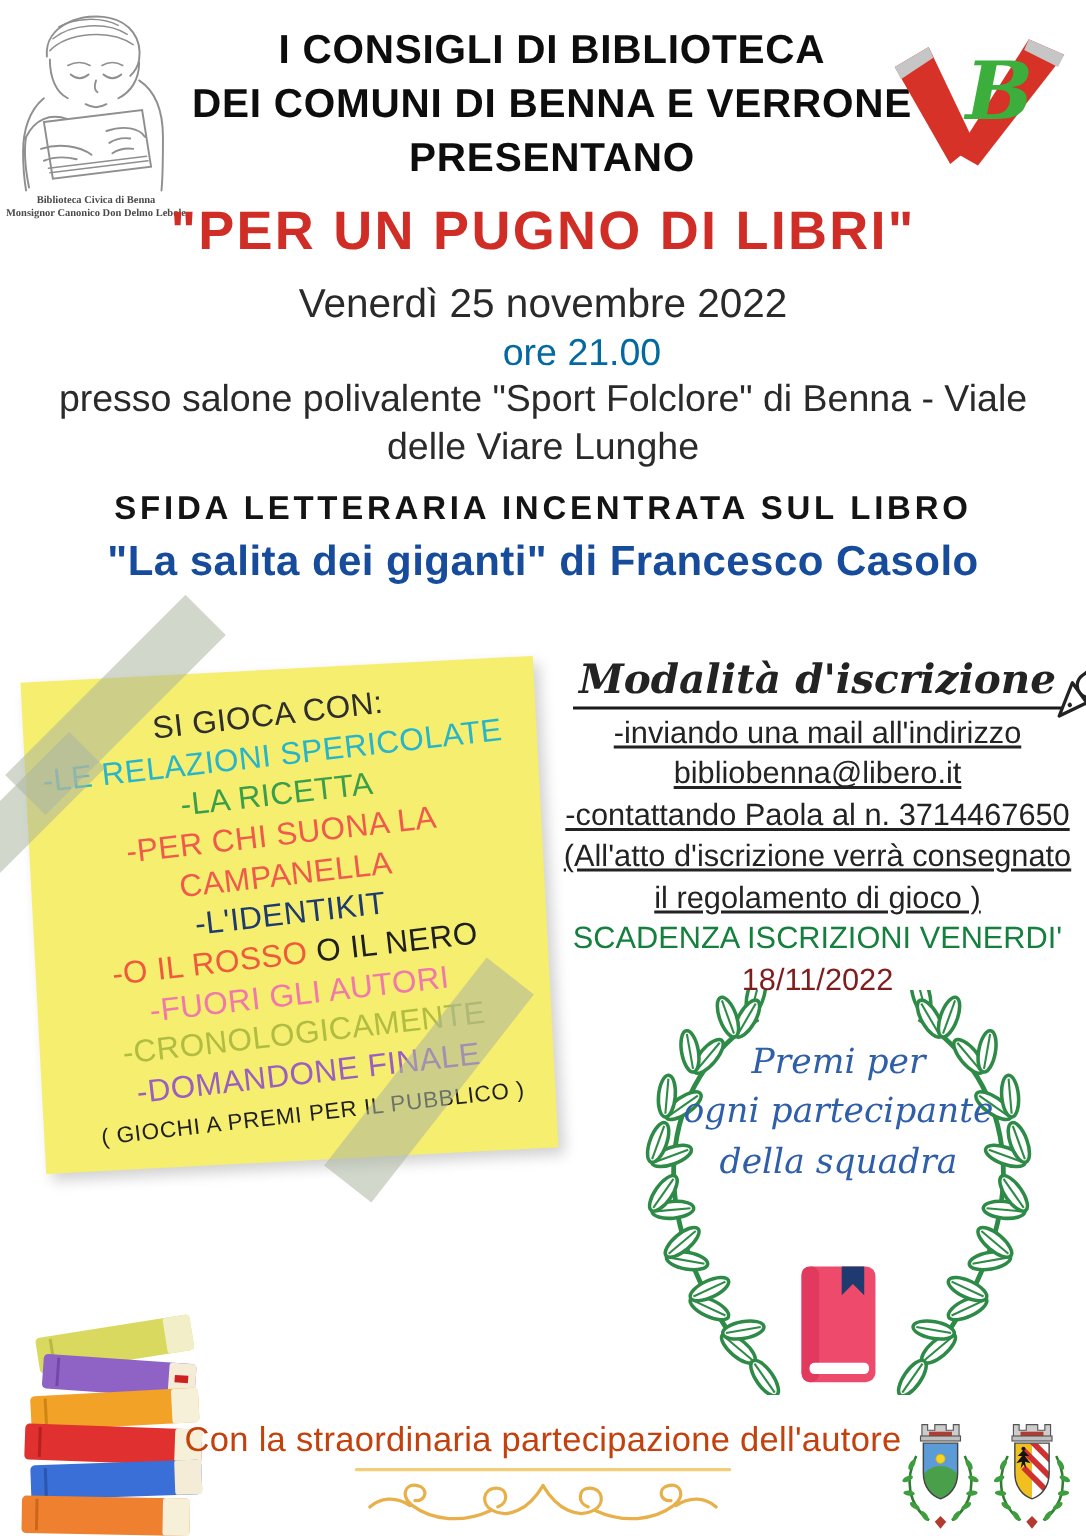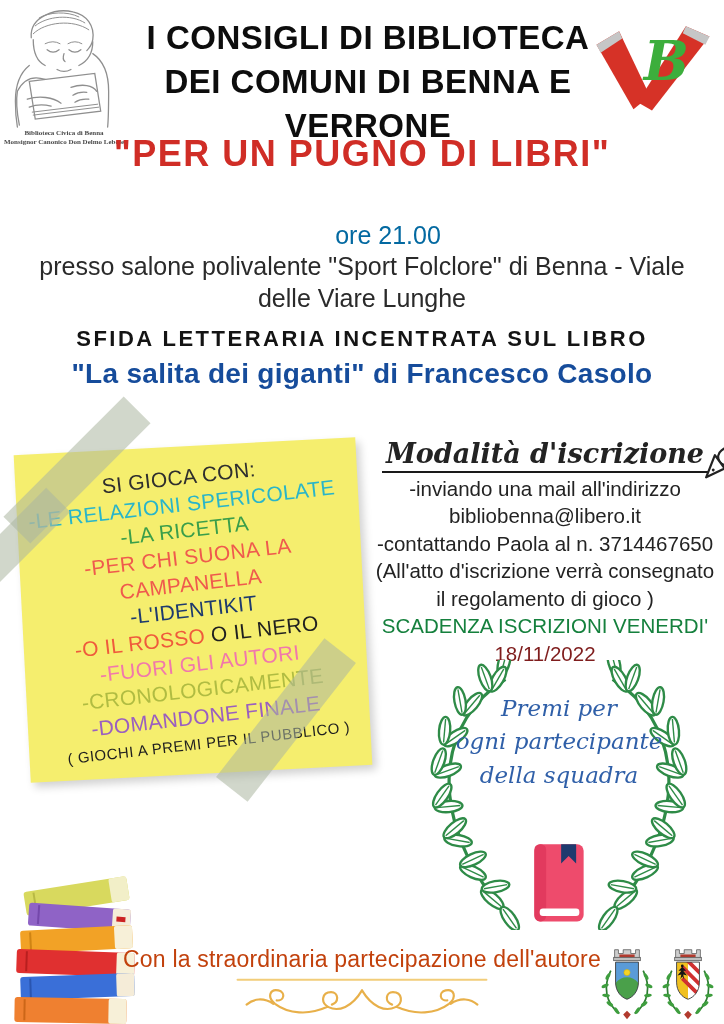--- a/index.html
+++ b/index.html
@@ -6,21 +6,21 @@
   .poster{position:relative;width:724px;height:1024px;background:#ffffff;margin:0 auto;
           font-family:"Liberation Sans",sans-serif;overflow:hidden;color:#1d1d1d;}
   .center{position:absolute;left:0;width:100%;text-align:center;}
 
   
   .sketch{position:absolute;left:2px;top:4px;width:124px;height:152px;text-align:center;}
   .sketch svg{display:block;margin:0 auto;}
   .sketch-caption{font-family:"Liberation Serif",serif;font-weight:bold;
                   font-size:7px;line-height:1.35;color:#4a4a4a;margin-top:1px;}
   .header{position:absolute;left:118px;top:16px;width:500px;text-align:center;
-          font-weight:900;font-size:33px;line-height:1.33;color:#0d0d0d;letter-spacing:.5px;}
+          font-weight:900;font-size:27px;line-height:1.33;color:#0d0d0d;letter-spacing:.5px;}
   .vb-logo{position:absolute;left:586px;top:20px;width:134px;height:116px;}
 
   .main-title{top:133px;font-size:36px;font-weight:900;letter-spacing:1.5px;}
   .date-line{top:187px;font-size:27px;color:#2a2a2a;}
   .time-line{top:221px;font-size:25px;color:#0369a1;margin-left:26px;}
   .venue-line{top:251px;left:10px;width:704px;font-size:25px;line-height:1.27;color:#2a2a2a;}
   .challenge-line{top:326px;font-size:22px;font-weight:bold;letter-spacing:2.5px;color:#141414;}
   .book-line{top:358px;font-size:28px;font-weight:900;letter-spacing:.3px;}
 
   
@@ -36,21 +36,21 @@
   .tape1{left:-8px;top:451px;width:170px;height:38px;transform:rotate(-45deg);}
   .tape2{left:-46px;top:526px;width:122px;height:34px;transform:rotate(-45deg);}
   .tape3{left:198px;top:700px;width:176px;height:40px;transform:rotate(-52deg);}
 
   
   .registration{position:absolute;left:366px;top:438px;width:358px;text-align:center;color:#232323;}
   .reg-heading-wrap{position:relative;display:inline-block;margin-bottom:6px;}
   .reg-heading{font-family:"DejaVu Serif",serif;font-style:italic;font-weight:bold;
                font-size:27px;border-bottom:2.5px solid #1a1a1a;padding:0 4px 2px;}
   .pen{position:absolute;right:-74px;top:-20px;width:92px;height:64px;}
-  .reg-line{font-size:20.5px;line-height:1.34;}
+  .reg-line{font-size:20.5px;line-height:1.34;text-decoration:underline;}
   .deadline-line{font-size:20.5px;line-height:1.34;}
 
   
   .wreath{position:absolute;left:398px;top:660px;width:322px;height:272px;}
   .prize{position:absolute;left:46px;top:32px;width:230px;text-align:center;
          font-family:"DejaVu Serif",serif;font-style:italic;font-size:23px;line-height:1.45;}
 
   
   .books{position:absolute;left:2px;top:872px;width:150px;height:152px;}
   .footer-line{top:946px;font-size:23px;color:#c2410c;letter-spacing:.2px;}
@@ -83,33 +83,35 @@
     </span>
     <div class="sketch-caption">
       <div>Biblioteca Civica di Benna</div>
       <div>Monsignor Canonico Don Delmo Lebole</div>
     </div>
   </div>
 
   <div class="header">
     <div>I CONSIGLI DI BIBLIOTECA</div>
     <div>DEI COMUNI DI BENNA E VERRONE</div>
+    <div>PRESENTANO</div>
   </div>
 
   <div class="vb-logo">
     <svg viewBox="0 0 130 110" width="134" height="113">
       <polygon points="10,24 32,11 62,74 46,87" fill="#d63227"></polygon>
       <polygon points="10,24 32,11 35,18 14,32" fill="#c6c6c6"></polygon>
       <polygon points="120,16 97,6 50,80 64,88" fill="#d63227"></polygon>
       <polygon points="120,16 97,6 94,13 116,24" fill="#c6c6c6"></polygon>
       <text x="56" y="58" font-family="DejaVu Serif, serif" font-style="italic" font-weight="bold" font-size="52" fill="#3cae3c">B</text>
     </svg>
   </div>
 
   <div class="center main-title" style="color: rgb(208, 45, 38);">"PER UN PUGNO DI LIBRI"</div>
+  <div class="center date-line">Venerdì 25 novembre 2022</div>
   <div class="center time-line">ore 21.00</div>
   <div class="center venue-line">presso salone polivalente "Sport Folclore" di Benna - Viale delle Viare Lunghe</div>
   <div class="center challenge-line">SFIDA LETTERARIA INCENTRATA SUL LIBRO</div>
   <div class="center book-line" style="color: rgb(22, 76, 155);">"La salita dei giganti" di Francesco Casolo</div>
 
   <div class="note" style="background-color: rgb(245, 238, 110);">
     <div class="note-inner">
       <div class="note-line note-heading" style="color: rgb(46, 46, 46);">SI GIOCA CON:</div>
       <div id="note-list">
           <div class="note-line"><span style="color: rgb(41, 181, 201);">-LE RELAZIONI SPERICOLATE</span></div>

